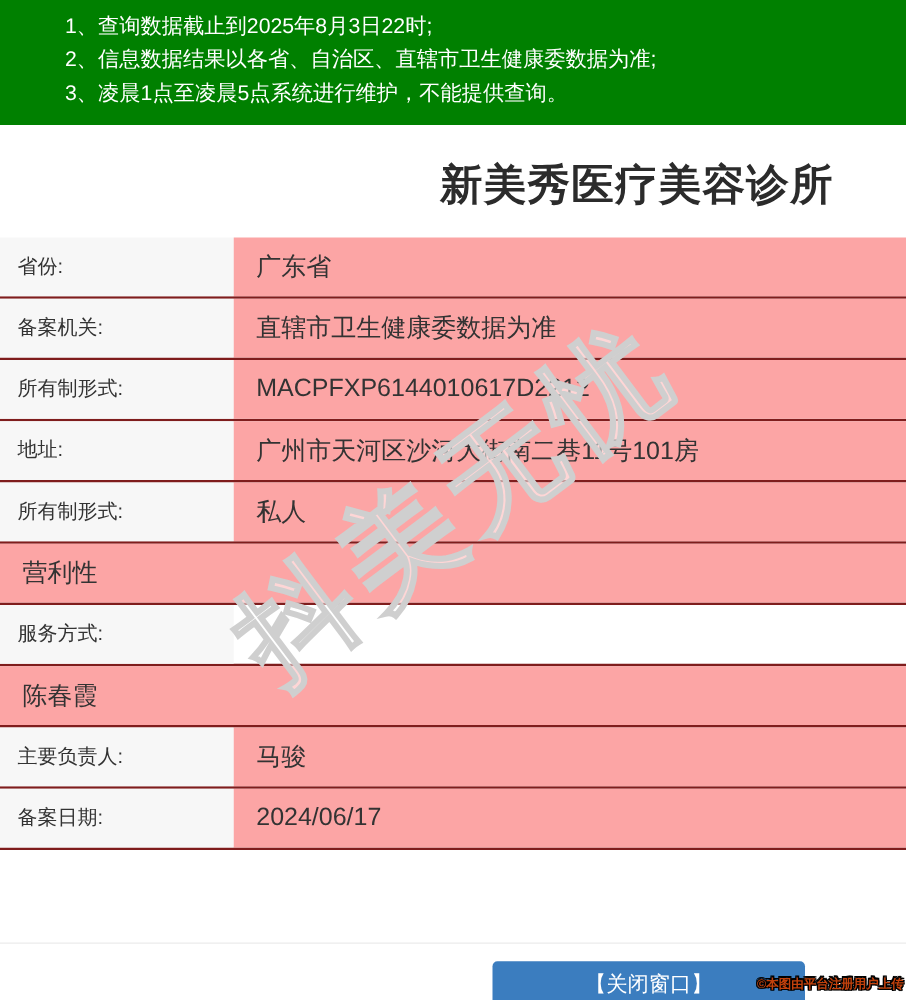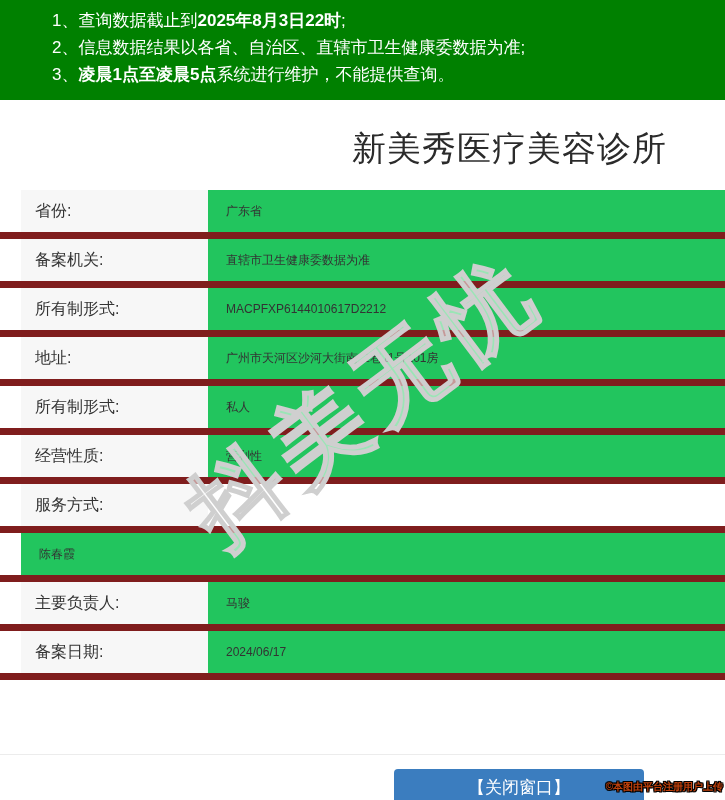--- a/index.html
+++ b/index.html
@@ -7,34 +7,34 @@
   body {
     position:relative; overflow:hidden; background:#fff;
     font-family:"Liberation Sans","DejaVu Sans",sans-serif; color:#333;
   }
   
   .notice {
     width:725px; height:100px; background:#008000; color:#fff;
     padding:7px 10px 0 52px; font-size:17px;
   }
   .notice-line { line-height:27px; white-space:nowrap; }
-  .notice-line b { font-weight:bold; }
+  .notice-line b { font-weight:normal; }
   
-  .title-wrap { height:90px; padding:28px 0 0 352px; }
+  .title-wrap { height:90px; padding:28px 0 0 352px;font-weight:bold; }
   .page-title { font-size:34px; line-height:40px; color:#2b2b2b; letter-spacing:1px; }
   
   .info-table { width:725px; }
-  .row { display:flex; height:49px; border-bottom:7px solid #7f1d1d;padding-left:21px; }
+  .row { display:flex; height:49px; border-bottom:2px solid #7f1d1d; }
   .cell-label {
     width:187px; background:#f7f7f7; display:flex; align-items:center;
     padding-left:14px; font-size:16px; color:#333;
   }
   .cell-value {
     flex:1; display:flex; align-items:center;
-    padding-left:18px; font-size:12px; color:#333; background:#22c55e;
+    padding-left:18px; font-size:20px; color:#333; background:#fca5a5;
   }
   
   .footer-sep { position:absolute; left:0; top:754px; width:725px; border-top:1px solid #ececec; }
   
   .watermark {
     position:absolute; left:150px; top:340px; width:430px; text-align:center;
     transform:rotate(-37deg); pointer-events:none; z-index:5;
     font-size:92px; letter-spacing:10px; font-weight:bold;
     color:rgba(255,255,255,0.55);
     -webkit-text-stroke:2px #cfcfcf;
@@ -82,21 +82,20 @@
   </div>
   <div class="row">
     <div class="cell-label">地址:</div>
     <div class="cell-value">广州市天河区沙河大街南二巷11号101房</div>
   </div>
   <div class="row">
     <div class="cell-label">所有制形式:</div>
     <div class="cell-value">私人</div>
   </div>
   <div class="row">
-    <div class="cell-label">经营性质:</div>
     <div class="cell-value">营利性</div>
   </div>
   <div class="row">
     <div class="cell-label">服务方式:</div>
   </div>
   <div class="row">
     <div class="cell-value">陈春霞</div>
   </div>
   <div class="row">
     <div class="cell-label">主要负责人:</div>

